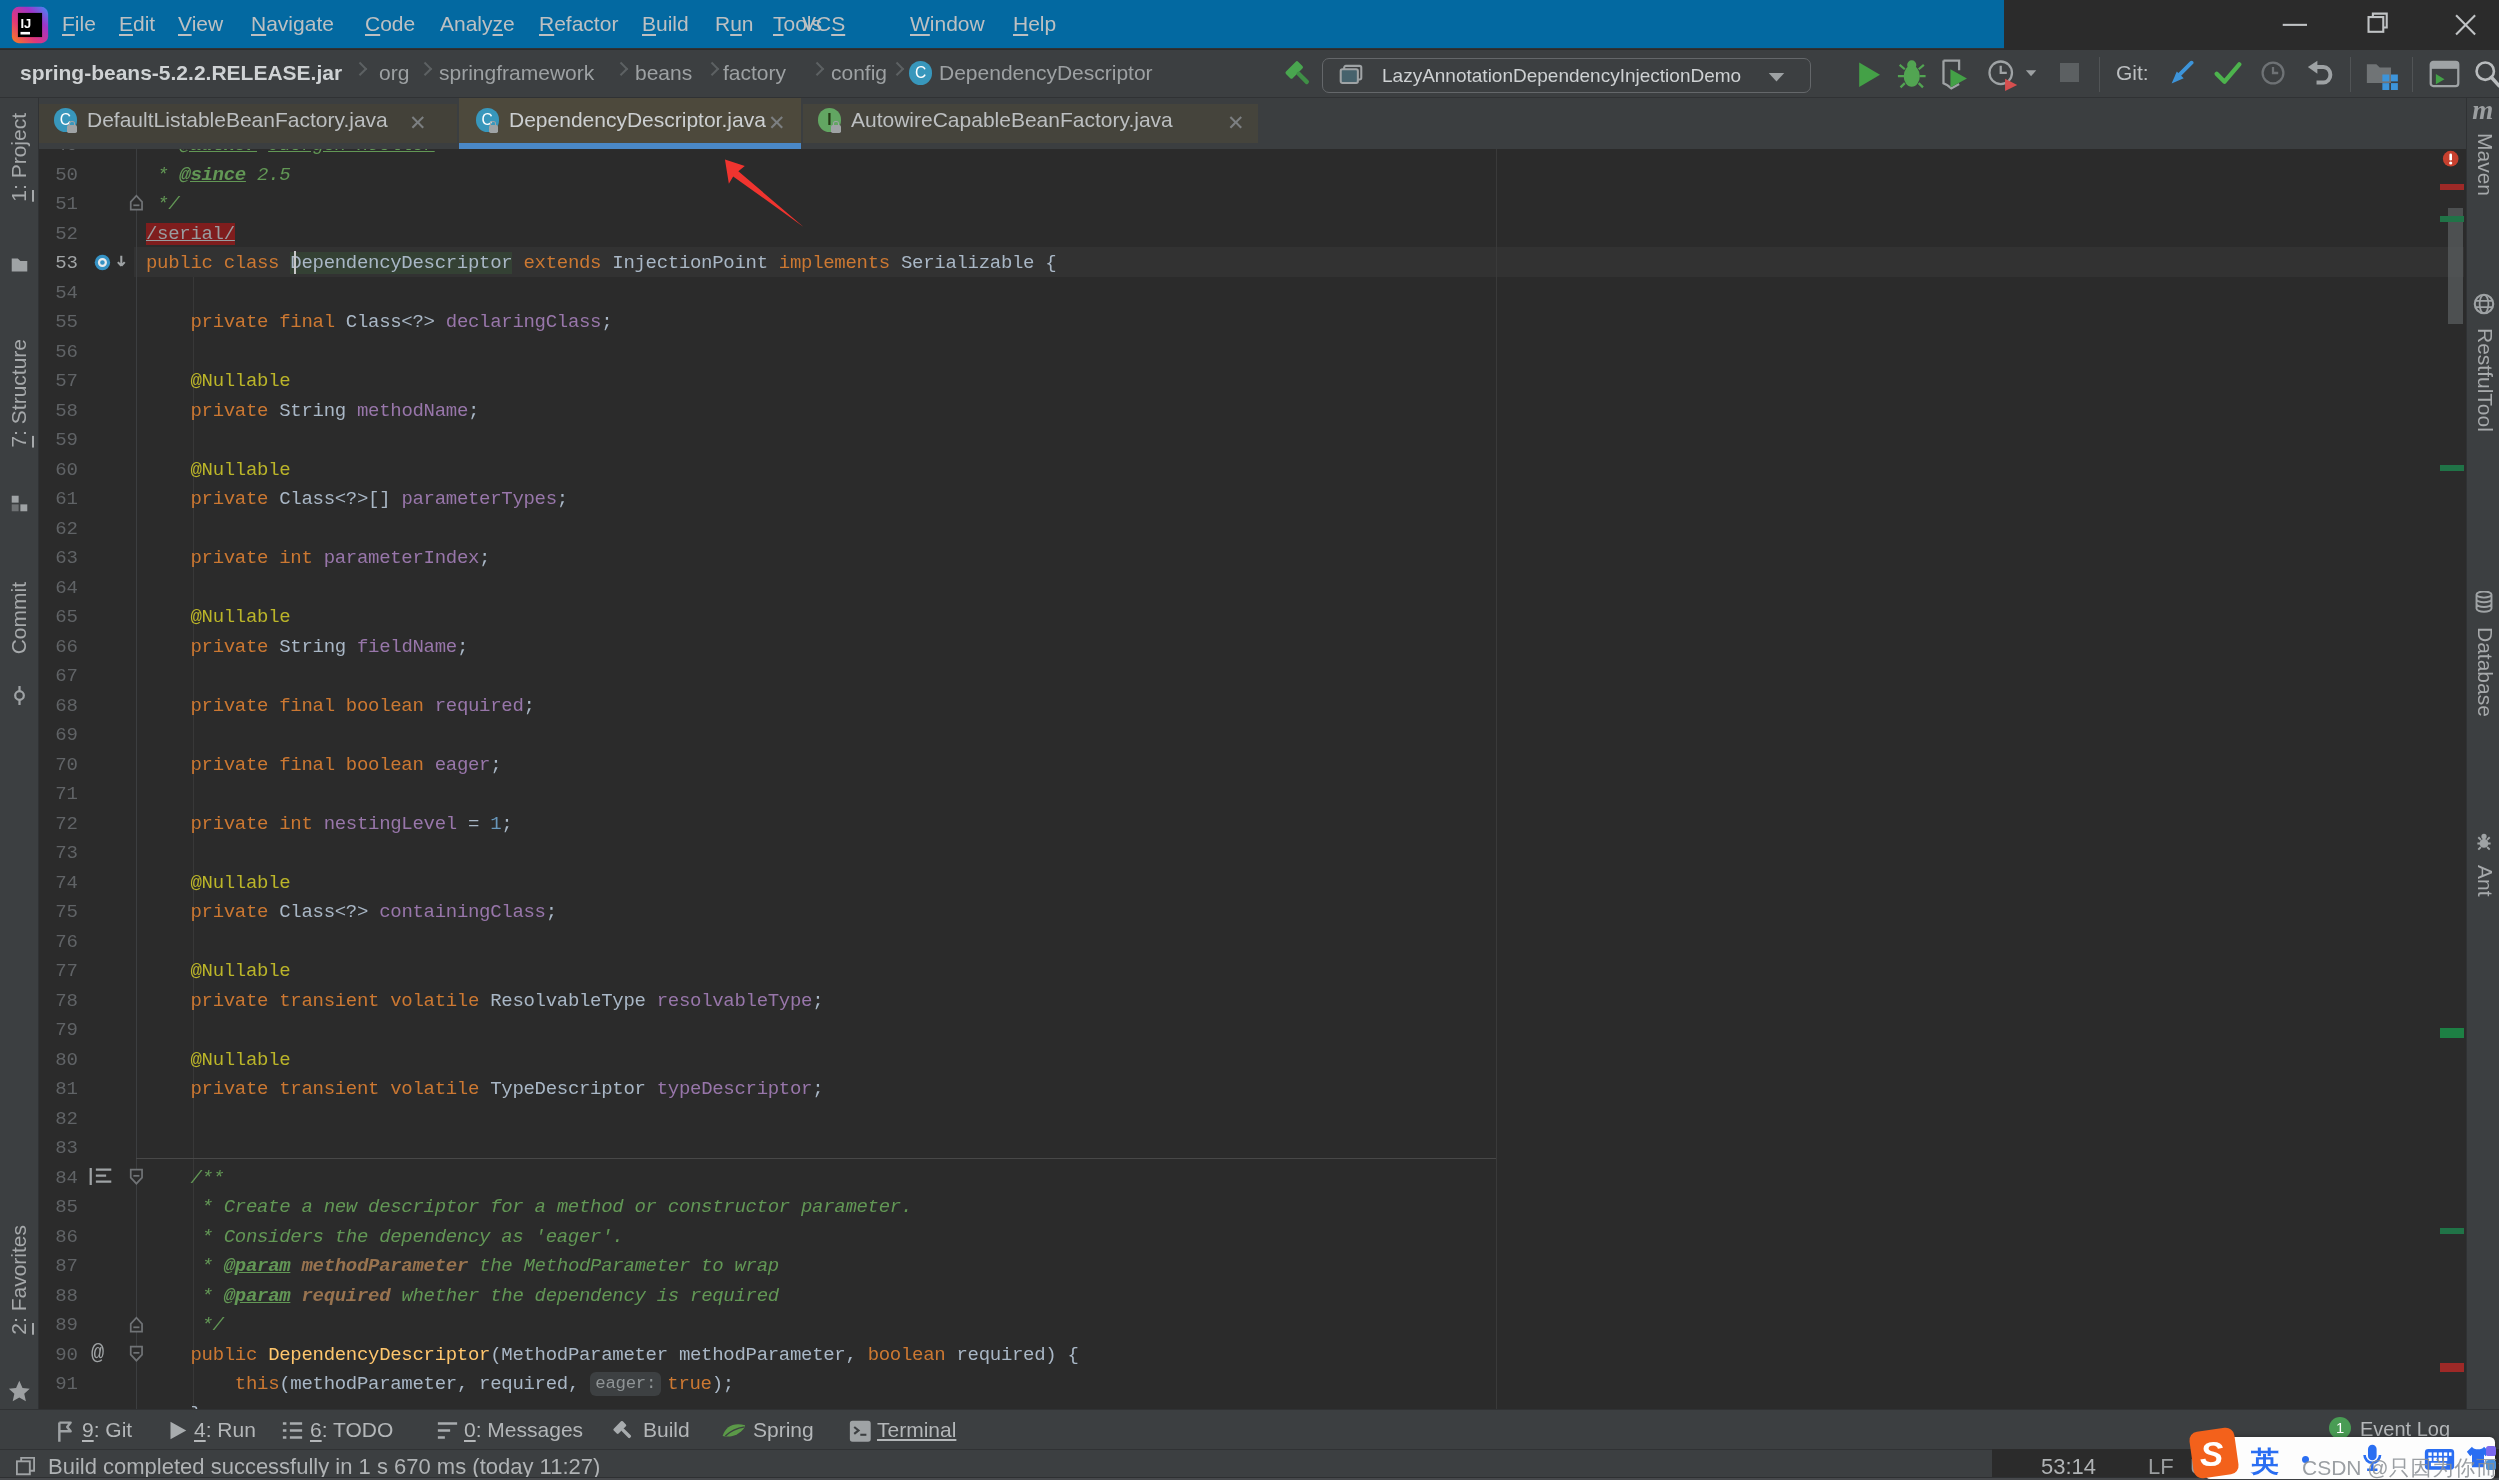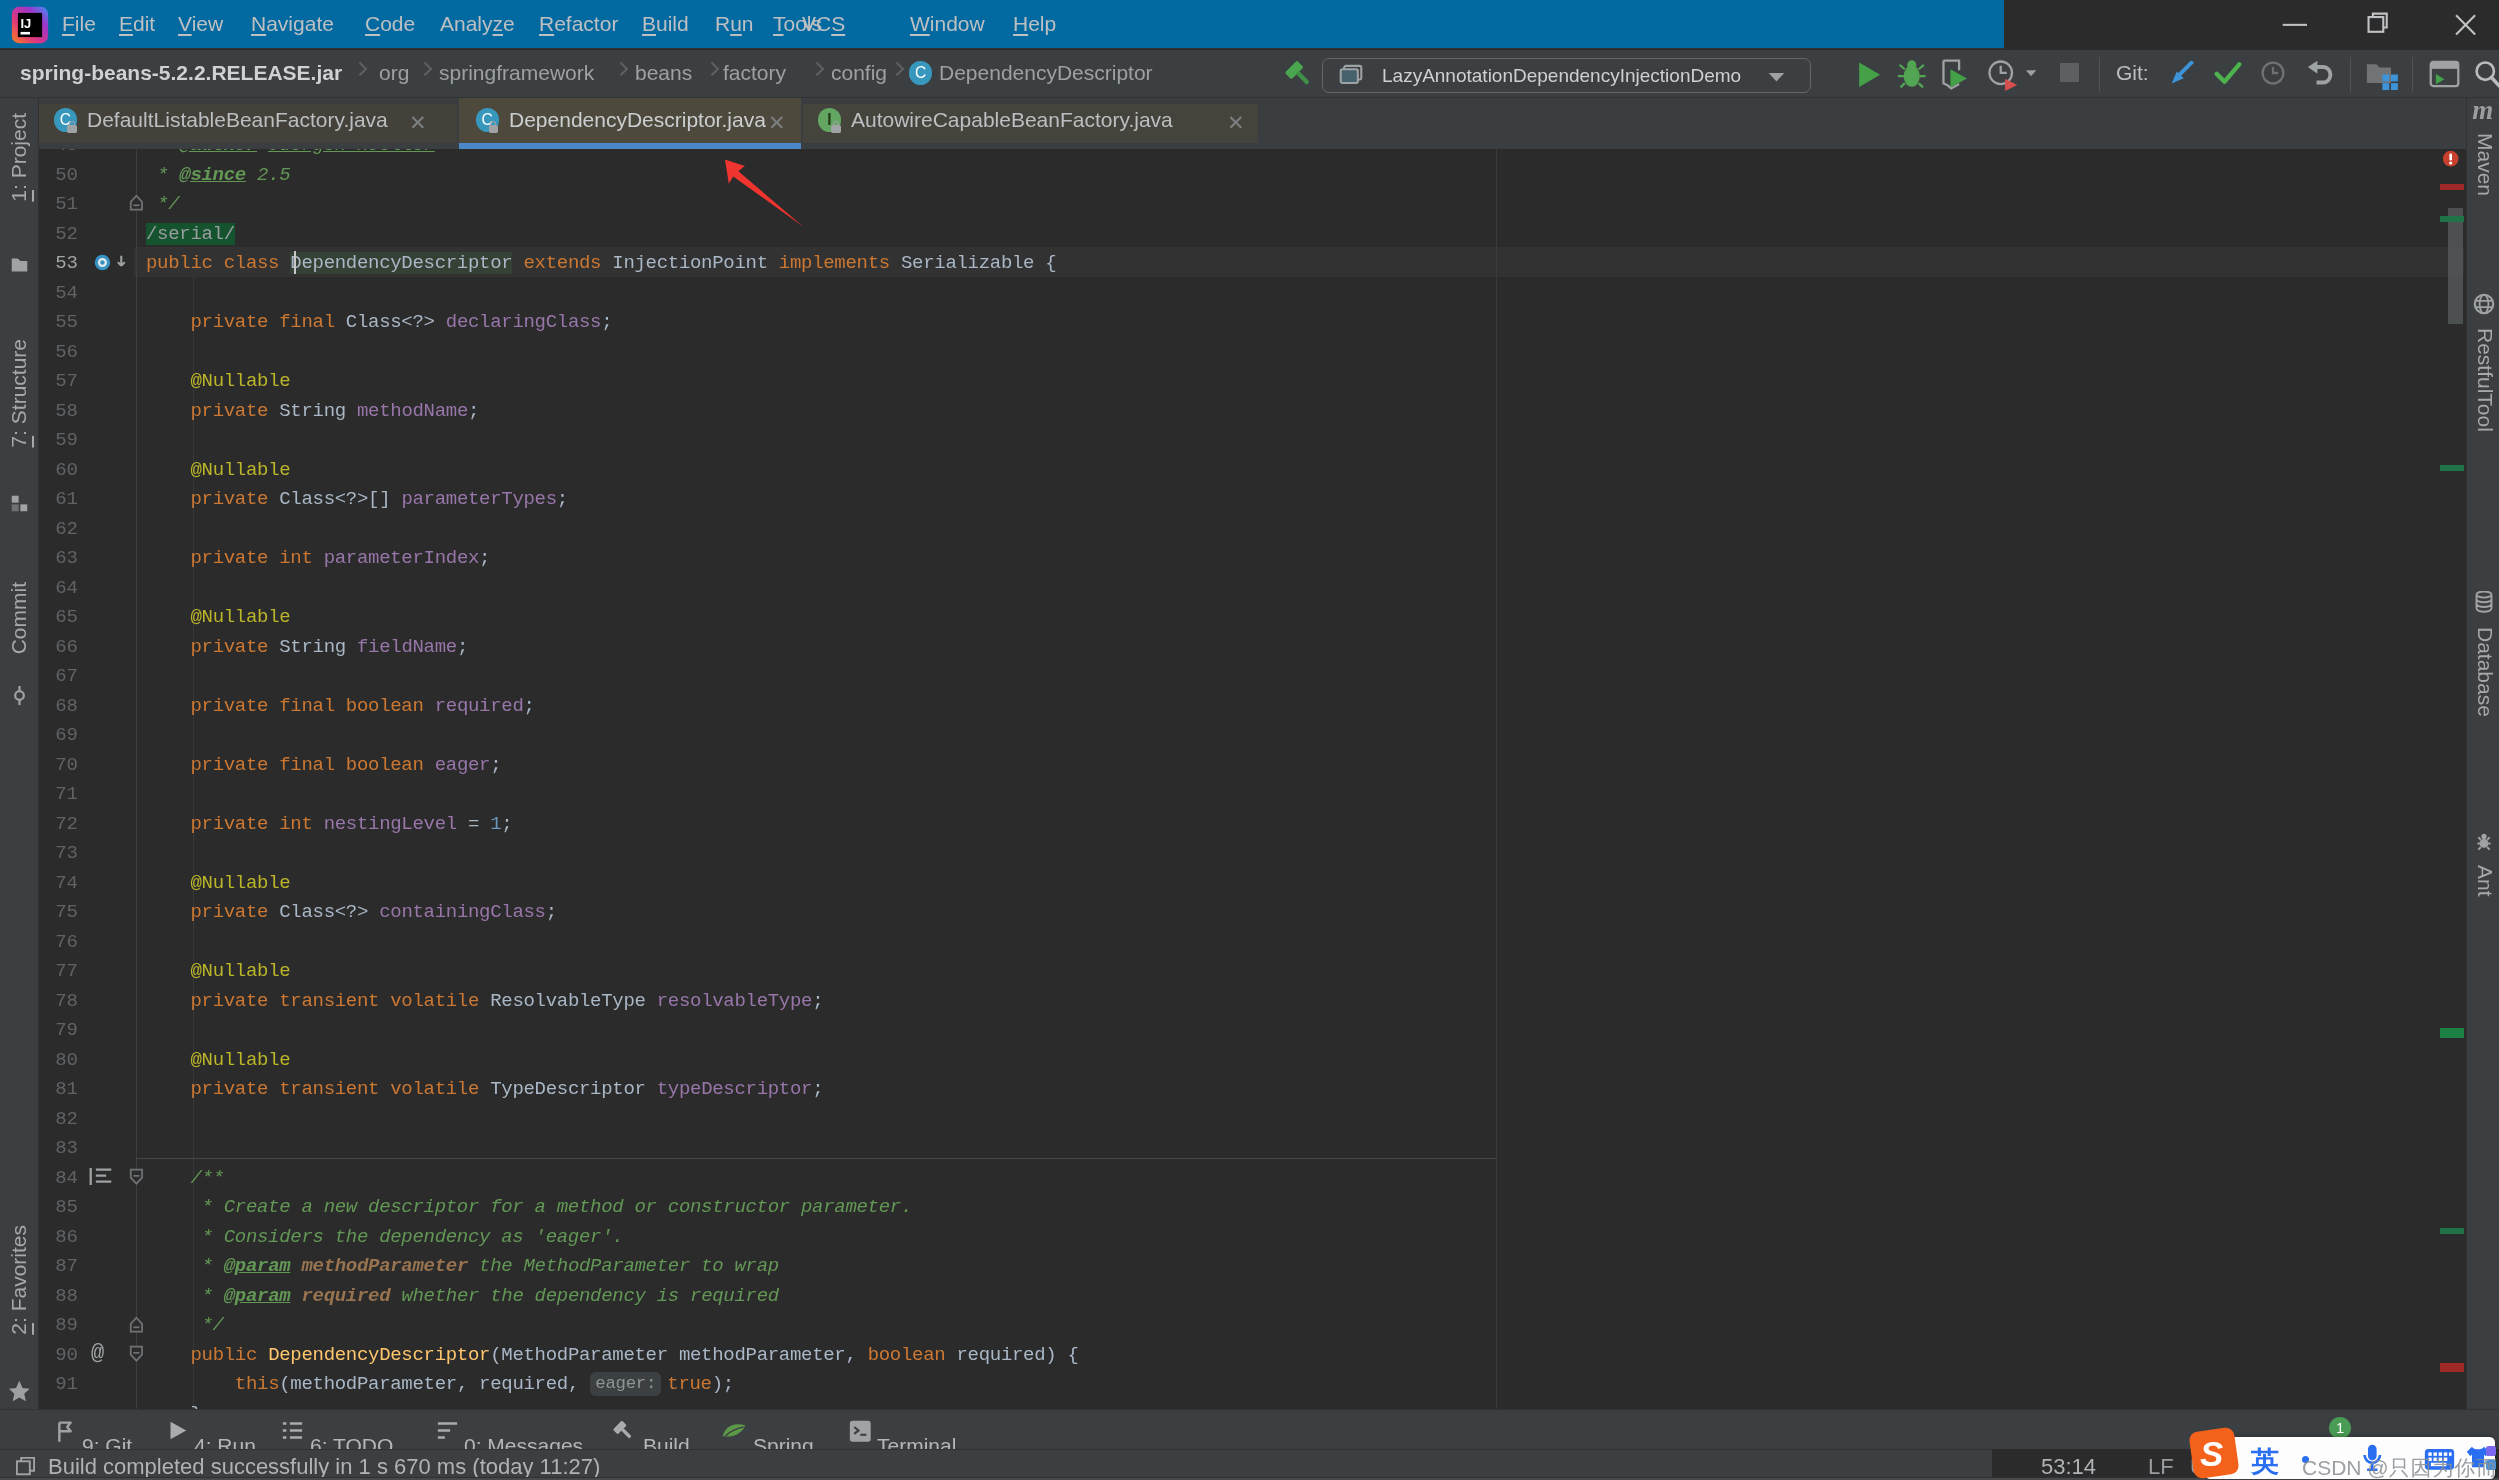--- a/index.html
+++ b/index.html
@@ -36,27 +36,27 @@
   #code { position:absolute; left:107px; top:-18px; font-family:"Liberation Mono", monospace;
      font-size:19px; line-height:29.5px; letter-spacing:-0.3px; color:#a9b7c6; white-space:pre; }
   .kw { color:#cc7832; }
   .fld { color:#9876aa; }
   .ann { color:#bbb529; }
   .cm { color:#629755; font-style:italic; }
   .cmt { color:#629755; font-style:italic; font-weight:bold; text-decoration:underline; }
   .cmv { color:#98734f; font-style:italic;font-weight:bold; }
   .num { color:#6897bb; }
   .mth { color:#ffc66d; }
-  .fold { color:#999da0; background:#14532d; }
+  .fold { color:#999da0; background:#7f1d1d;text-decoration:underline; }
   .idhl { background:#344134; }
   .hint { display:inline-block; background:#3d4042; color:#8f9496; border-radius:6px; font-size:17.4px;
       line-height:23.4px; vertical-align:0.9px; padding:0 5.2px; margin-right:6px; }
   
   #bottombar { left:0; top:1409px; width:2500px; height:40px; background:#3c3f41; border-top:0.9px solid #303234; }
-  .btool { position:absolute; top:7.8px; font-size:21px; color:#b4b7b9; white-space:nowrap;margin-top:16px; }
+  .btool { position:absolute; top:7.8px; font-size:21px; color:#b4b7b9; white-space:nowrap; }
   #statusbar { left:0; top:1449px; width:1992px; height:32px; background:#3c3f41; border-top:0.9px solid #303234; }
   .stxt { position:absolute; font-size:22px; color:#b0b3b5; white-space:nowrap; }
   .dim { color:#9b9ea0;margin-left:31px; }
   svg { display:block; }
 </style>
 </head>
 <body>
 <div id="root">
 
   <div class="abs" id="menubar">

